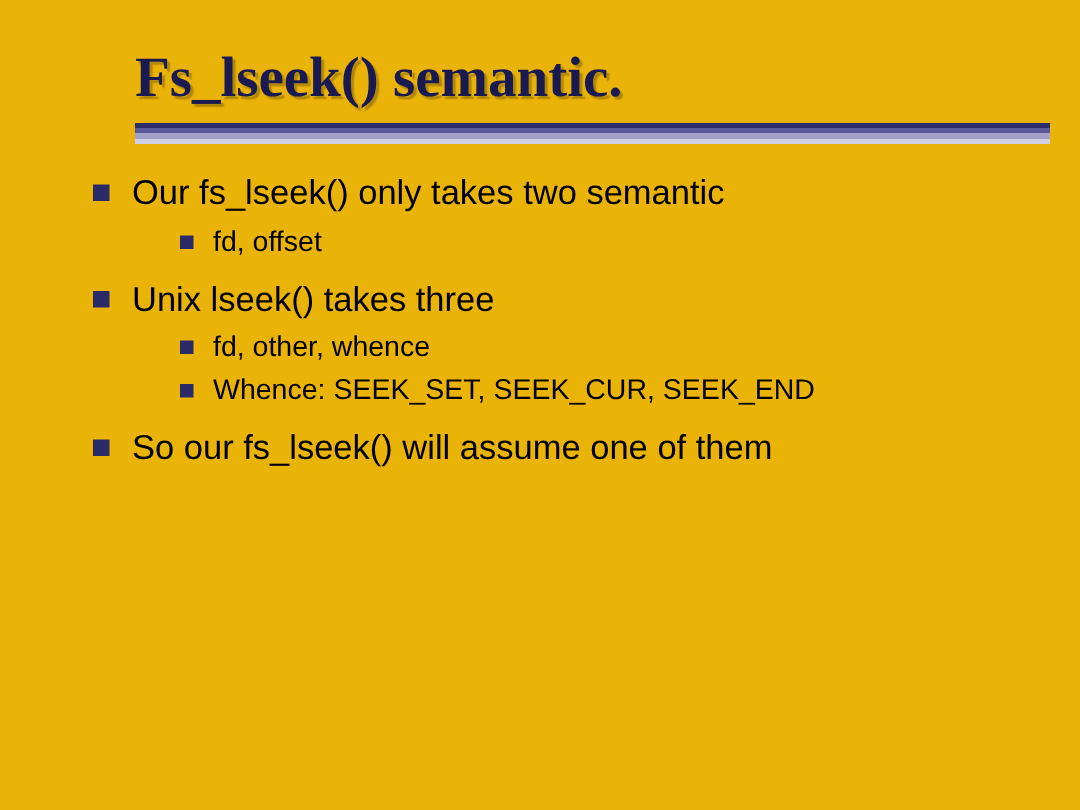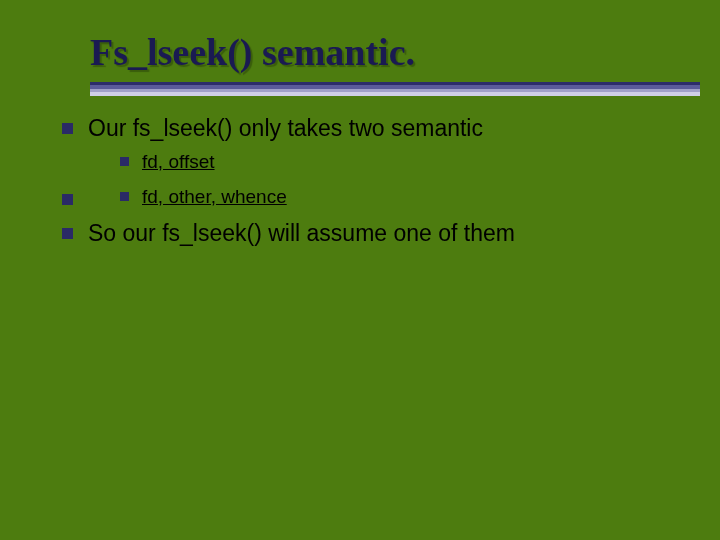--- a/index.html
+++ b/index.html
@@ -8,21 +8,21 @@
     width: 720px;
     height: 540px;
     background: #000;
     font-family: Verdana, Arial, sans-serif;
     overflow: hidden;
   }
   .slide {
     position: relative;
     width: 720px;
     height: 540px;
-    background: #4d7c0f;
+    background: #eab308;
     box-sizing: border-box;
     padding: 30px 40px 20px 40px;
   }
   .title {
     font-family: "Times New Roman", Times, serif;
     font-size: 38px;
     color: #1a1a52;
     margin: 0 0 8px 50px;
     text-shadow: 2px 2px 1px rgba(0,0,0,0.25);
   }
@@ -57,21 +57,20 @@
     left: 4px;
     top: 9px;
     width: 11px;
     height: 11px;
     background: #2a2a66;
   }
   ul.inner {
     list-style: none;
     margin: 6px 0 10px 0;
     padding: 0 0 0 30px;
-    text-decoration: underline;
   }
   ul.inner > li {
     position: relative;
     font-size: 19px;
     color: #000;
     margin-bottom: 4px;
     padding-left: 24px;
     line-height: 1.3;
   }
   ul.inner > li::before {
@@ -97,23 +96,27 @@
     <li>
       <span>Our fs_lseek() only takes two semantic</span>
       <ul class="inner">
         <li>
           <span>fd, offset</span>
         </li>
       </ul>
     </li>
 
     <li>
+      <span>Unix lseek() takes three</span>
       <ul class="inner">
         <li>
           <span>fd, other, whence</span>
+        </li>
+        <li>
+          <span>Whence: SEEK_SET, SEEK_CUR, SEEK_END</span>
         </li>
       </ul>
     </li>
 
     <li>
       <span>So our fs_lseek() will assume one of them</span>
     </li>
 
 
   </ul>

